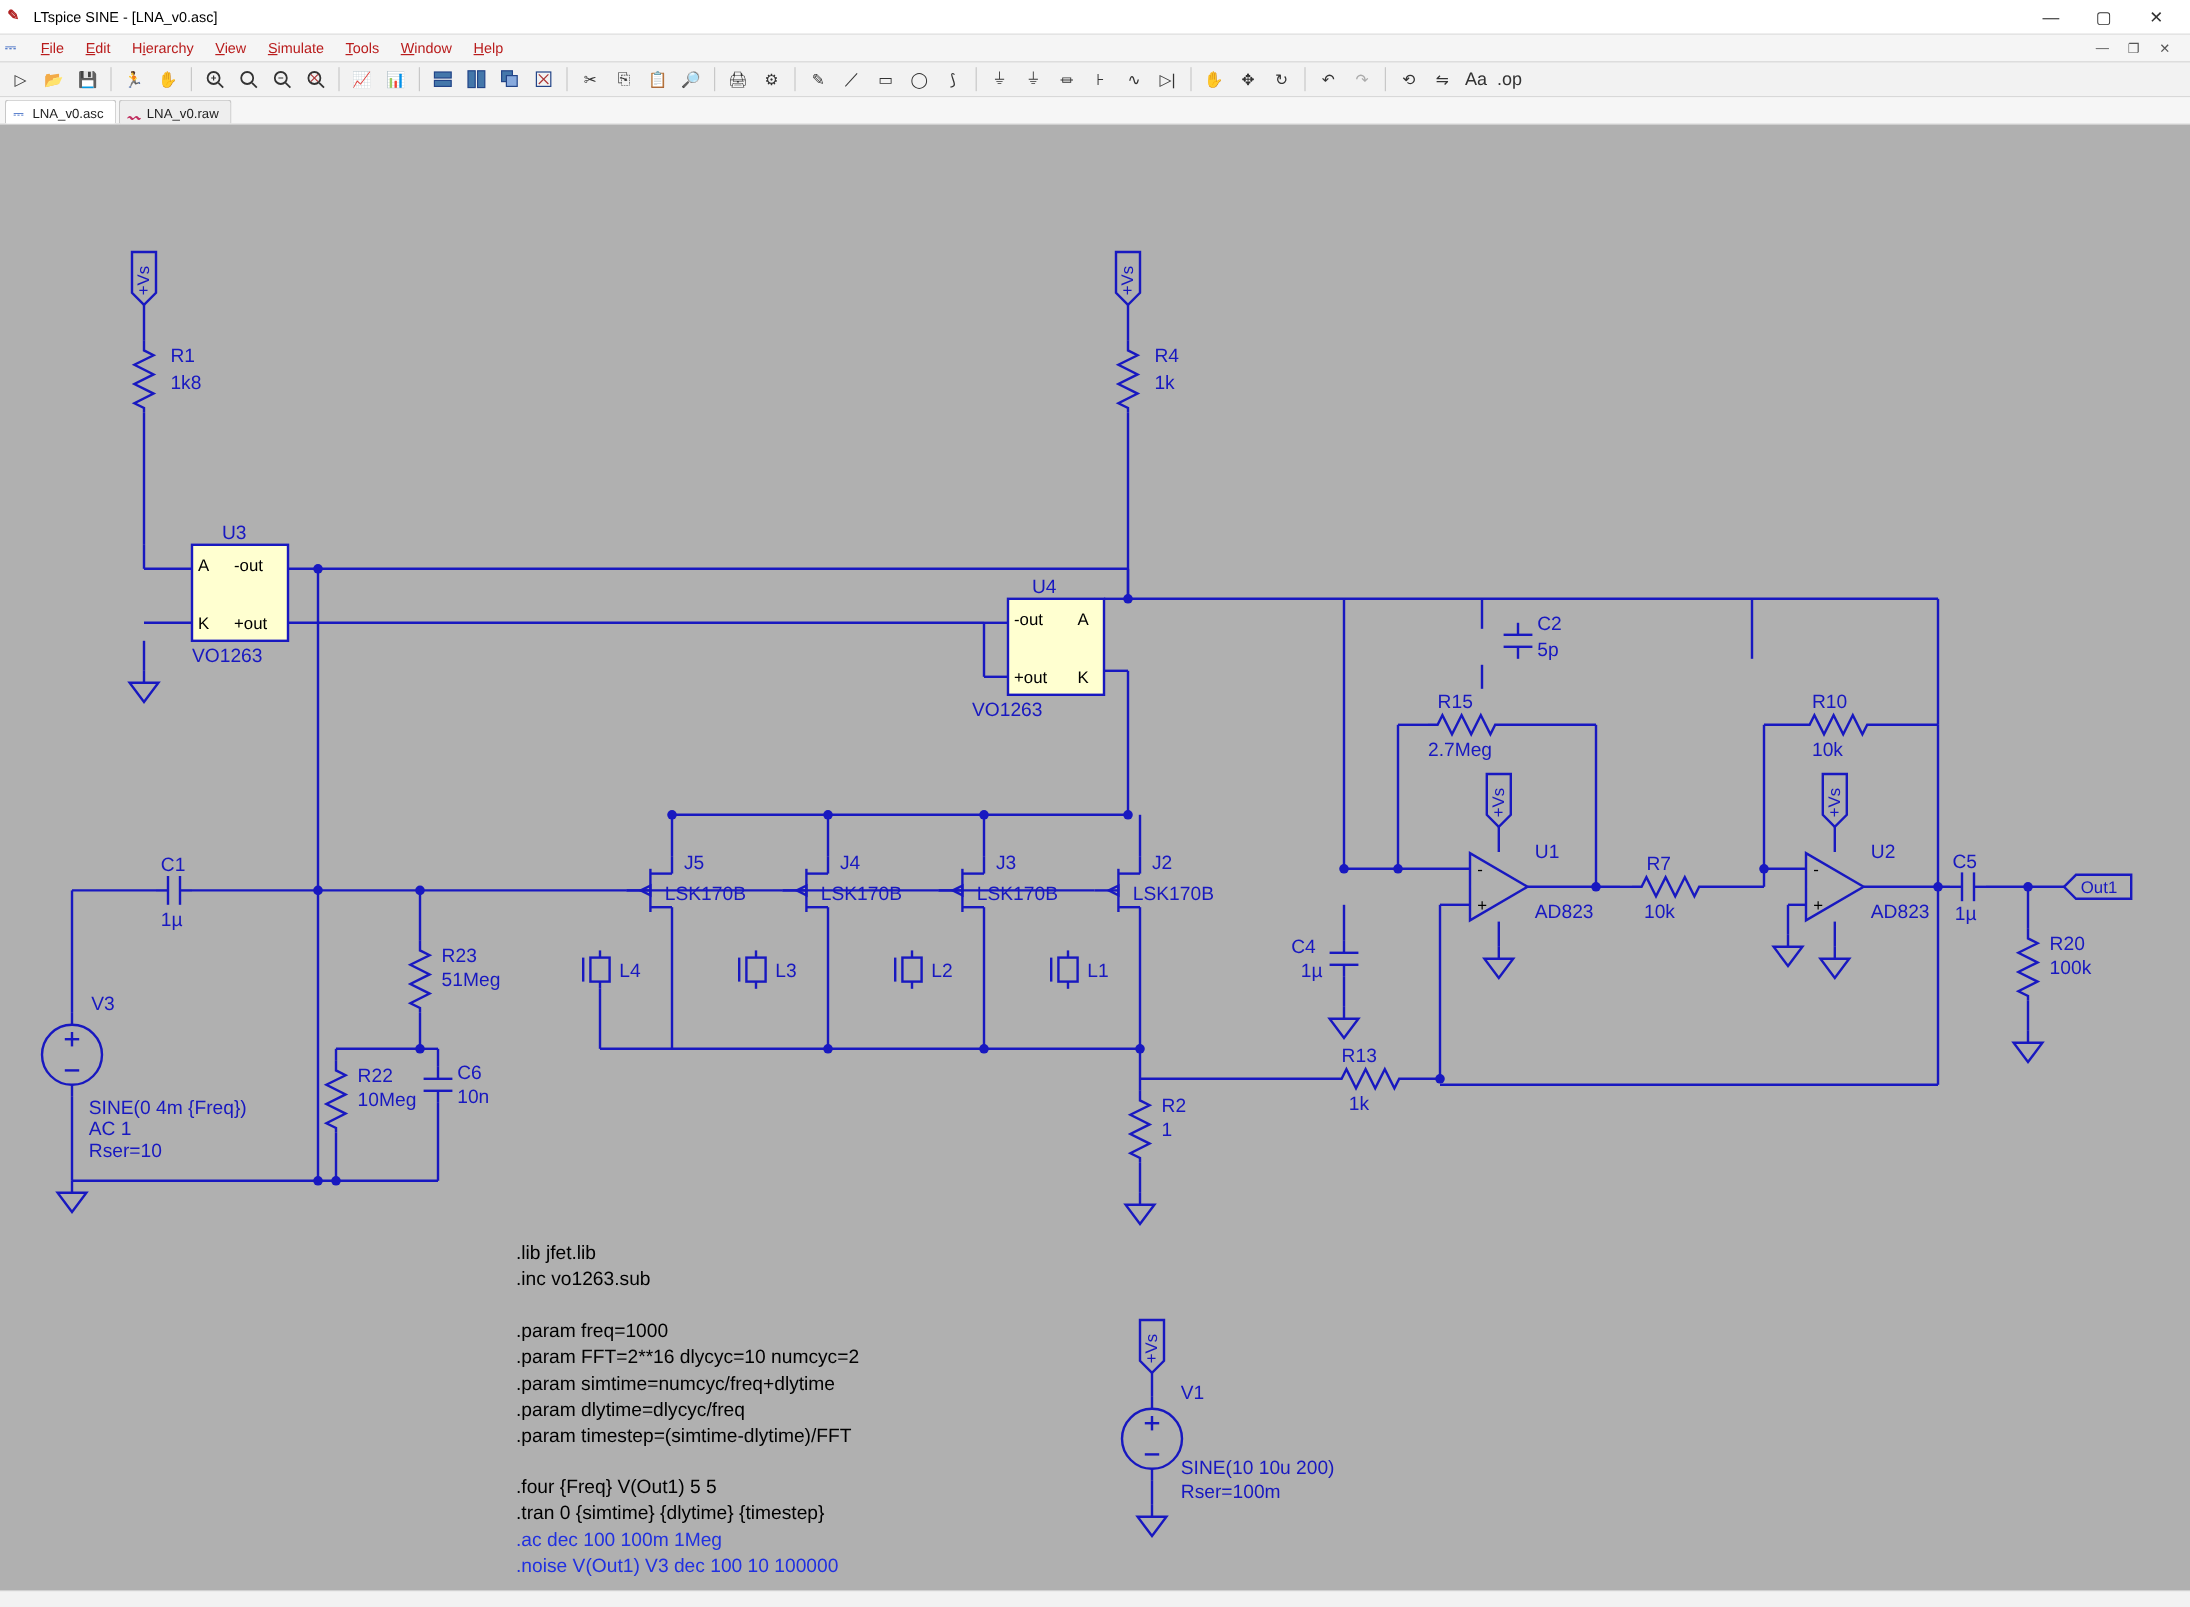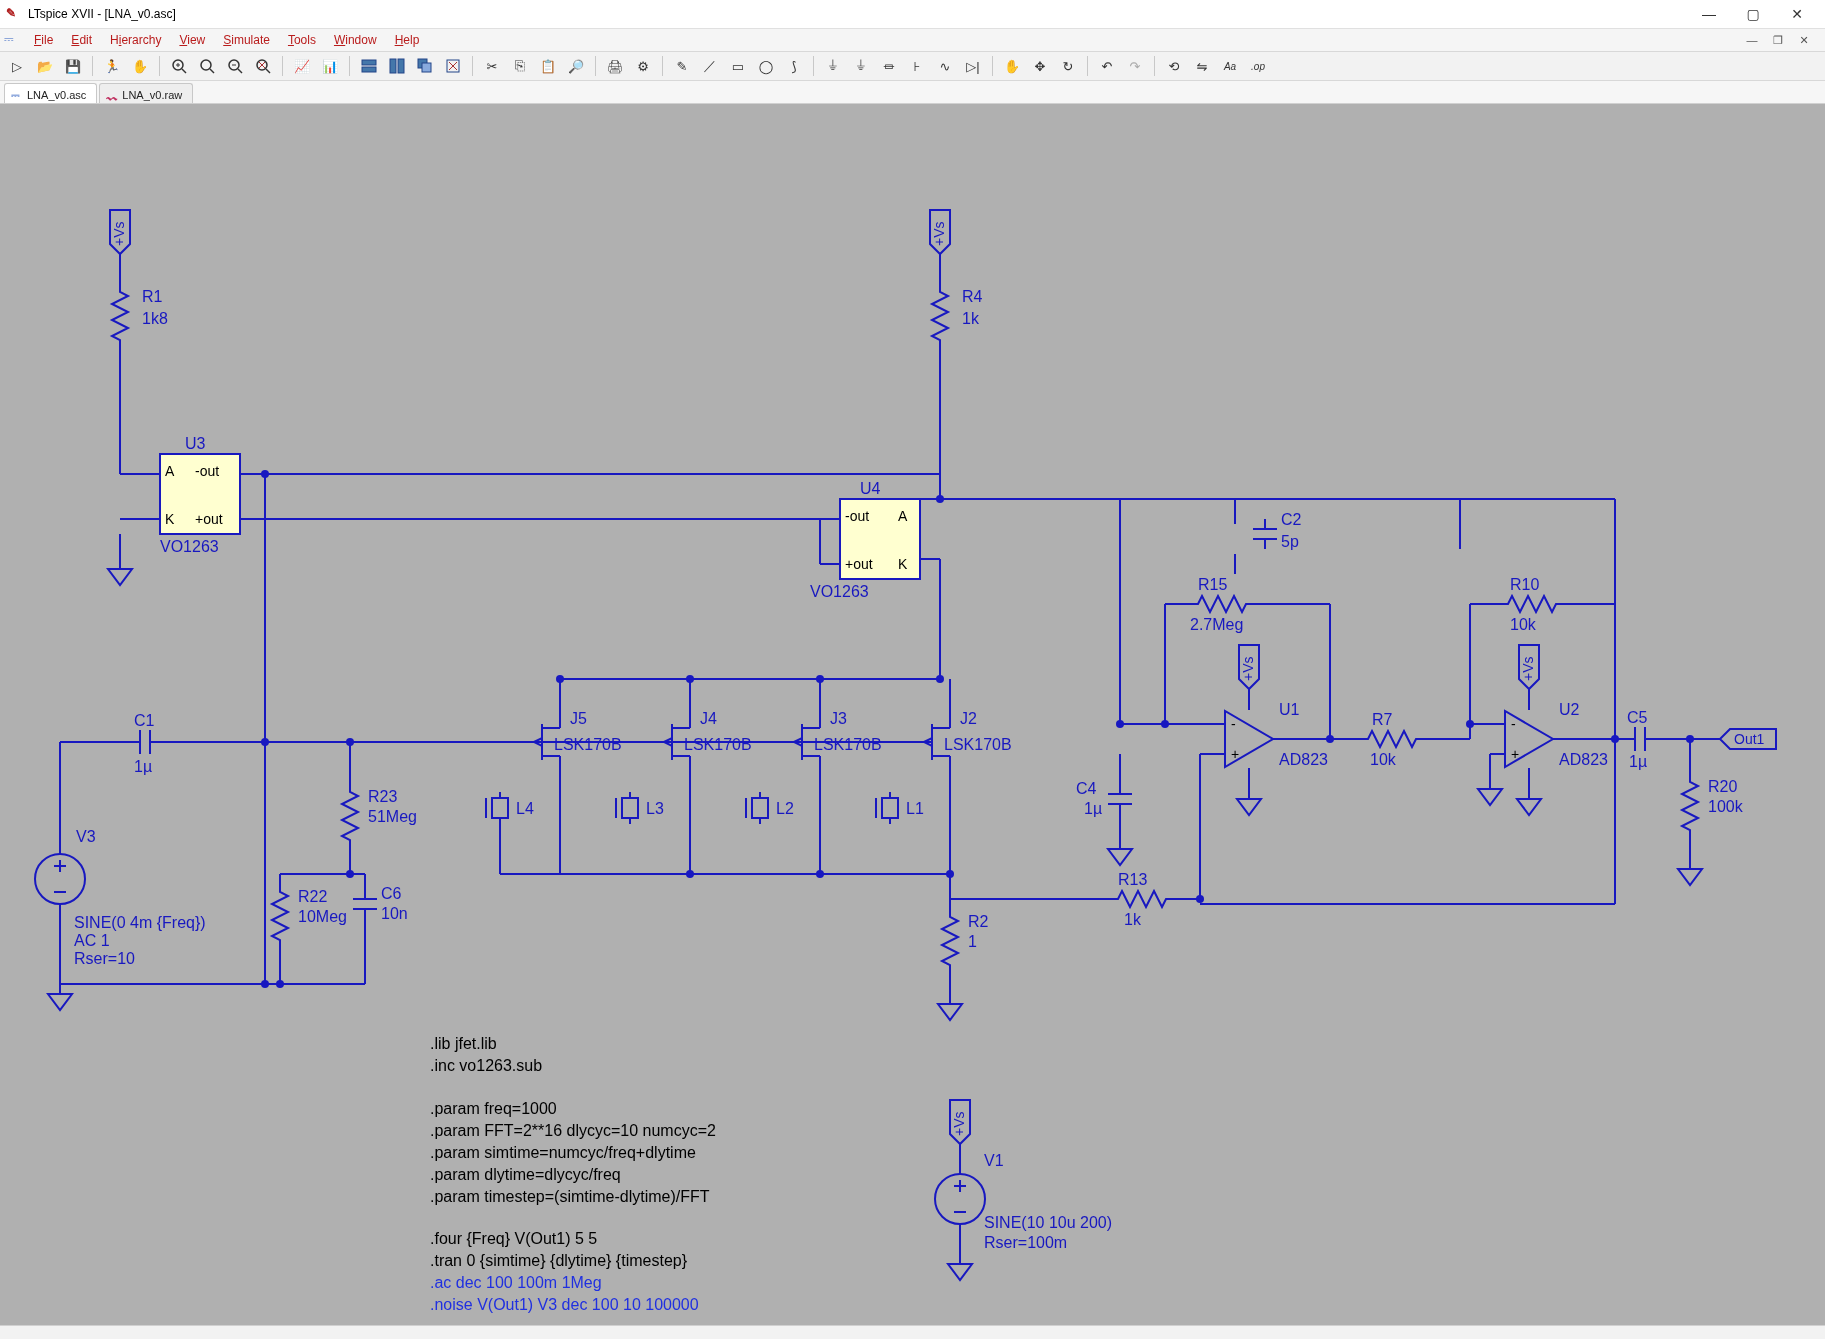--- a/index.html
+++ b/index.html
@@ -102,21 +102,21 @@
     color: #333;
     border: 1px solid transparent;
     border-radius: 2px;
   }
   .toolbar .sep {
     width: 1px; height: 20px;
     background: #c8c8c8;
     margin: 0 4px;
   }
   .toolbar .tbtn svg { width:16px; height:16px; }
-  .toolbar .tbtn .txt { font-size:10px; font-style:italic; }
+  .toolbar .tbtn .txt { font-size:15px; }
 
   
   .tabsrow {
     height: 22px;
     background: #f6f6f6;
     display: flex;
     align-items: stretch;
     padding: 0 4px;
     gap: 2px;
     border-bottom: 1px solid #d0d0d0;
@@ -186,21 +186,21 @@
   .gnd { stroke:#1818c0; stroke-width:2; fill:none; }
   .netlabelbox { stroke:#1818c0; stroke-width:2; fill:none; }
   .netlabeltext { font: 14px Arial; fill:#1818c0; }
 </style>
 </head>
 <body>
 
 <div class="titlebar">
   <div class="left">
     <span class="appicon">✎</span>
-    <span class="title">LTspice XVII - [LNA_v0.asc]</span>
+    <span class="title">LTspice SINE - [LNA_v0.asc]</span>
   </div>
   <div class="winbtns">
     <div class="winbtn">—</div>
     <div class="winbtn">▢</div>
     <div class="winbtn close">✕</div>
   </div>
 </div>
 
 <div class="menubar">
   <span class="mdiicon">⎓</span>

